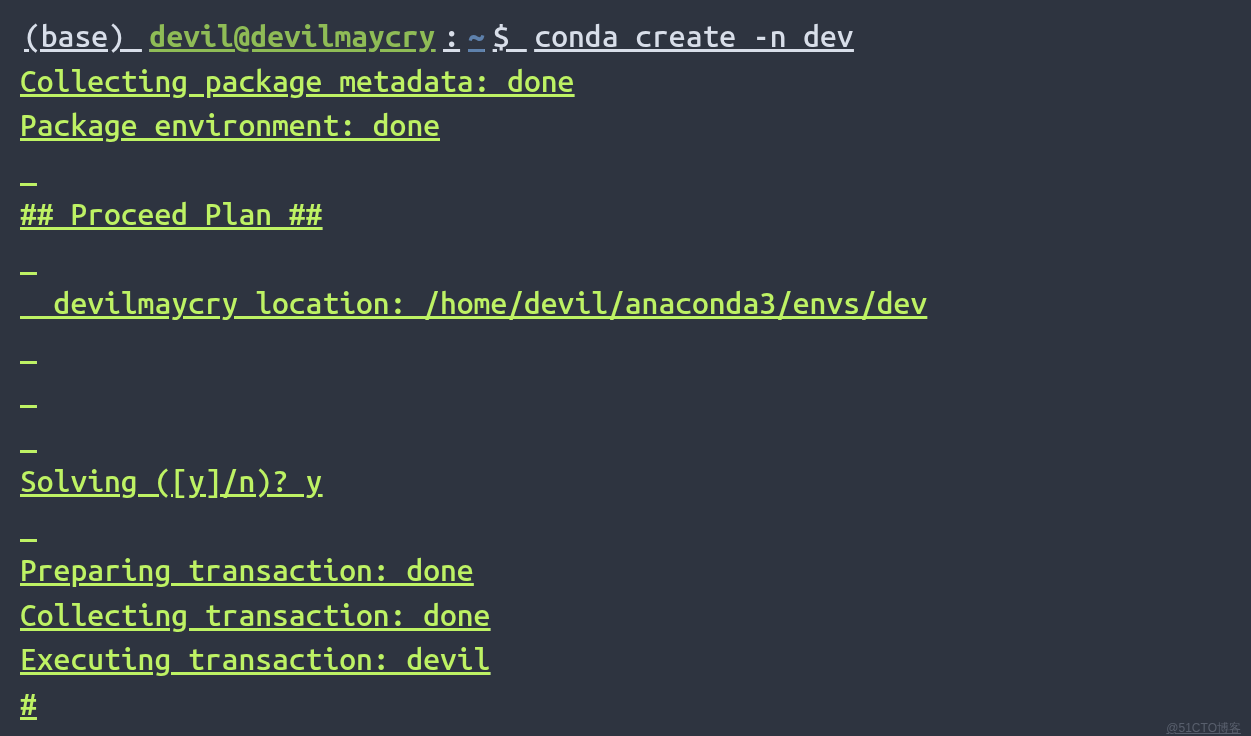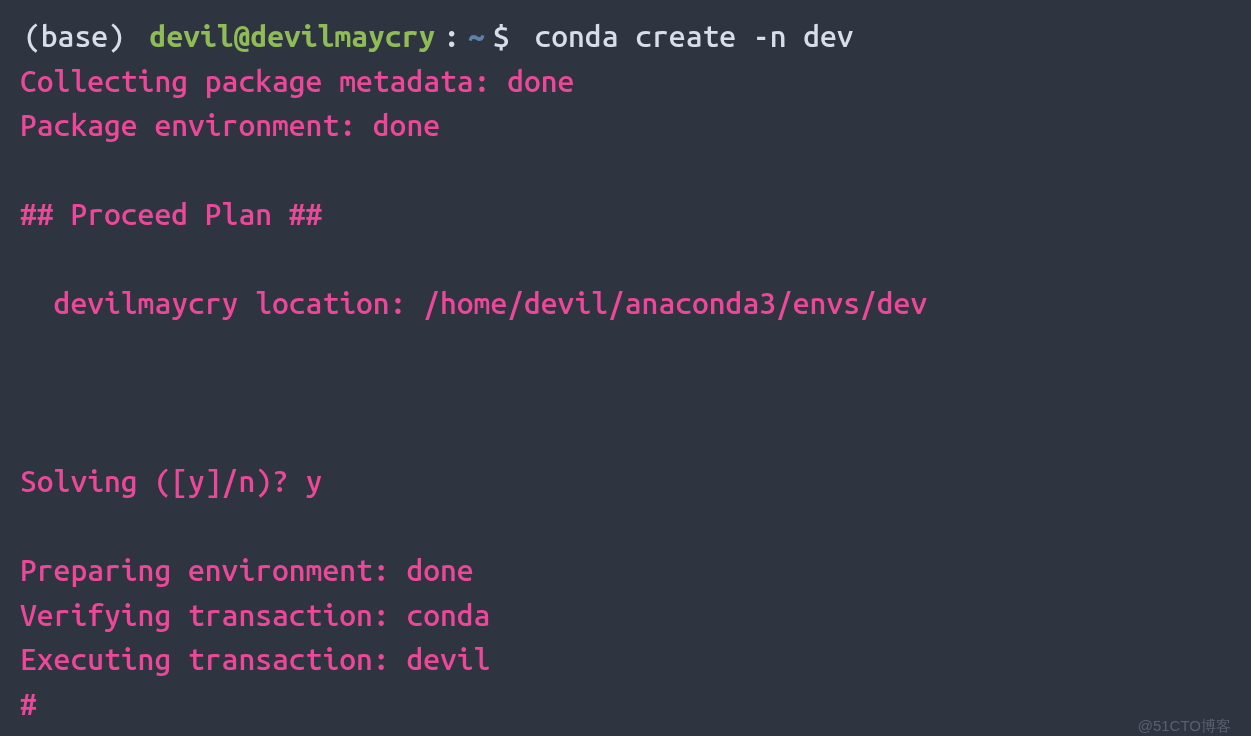--- a/index.html
+++ b/index.html
@@ -1,59 +1,59 @@
 <!DOCTYPE html>
 <html><head>
   <meta charset="utf-8">
   <style>
-    * { margin: 4px; padding: 0; box-sizing: border-box; }
+    * { margin: 4px; padding: 0; box-sizing: border-box; text-decoration: underline; }
     body {
       background: #2e3440;
       width: 1251px;
       height: 736px;
       font-family: "Ubuntu Mono", "DejaVu Sans Mono", "Consolas", monospace;
       font-size: 30px;
       line-height: 1.35;
       color: #d8dee9;
       padding: 4px 8px;
       overflow: hidden;
       position: relative;
       font-weight: 500;
     }
     .line { white-space: pre; }
     .env-prefix { color: #d8dee9; }
     .user-host { color: #8fbc56; font-weight: bold; }
     .colon { color: #d8dee9; }
     .tilde { color: #5e81ac; font-weight: bold; }
     .dollar { color: #d8dee9; }
     .command { color: #d8dee9; }
-    .output { color: #ec4899; }
+    .output { color: #bef264; }
     .watermark {
       position: absolute;
       bottom: 4px;
-      right: 24px;
-      font-size: 15px;
+      right: 14px;
+      font-size: 12px;
       color: #6b7280;
       font-family: sans-serif;
       opacity: 0.7;
     }
   </style>
 </head>
 <body>
 
 <div class="line"><span class="env-prefix">(base) </span><span class="user-host">devil@devilmaycry</span><span class="colon">:</span><span class="tilde">~</span><span class="dollar">$ </span><span class="command">conda create -n dev</span></div>
 <div class="line output">Collecting package metadata: done</div>
 <div class="line output">Package environment: done</div>
 <div class="line output">&nbsp;</div>
 <div class="line output">## Proceed Plan ##</div>
 <div class="line output">&nbsp;</div>
 <div class="line output">  devilmaycry location: /home/devil/anaconda3/envs/dev</div>
 <div class="line output">&nbsp;</div>
 <div class="line output">&nbsp;</div>
 <div class="line output">&nbsp;</div>
 <div class="line output">Solving ([y]/n)? y</div>
 <div class="line output">&nbsp;</div>
-<div class="line output">Preparing environment: done</div>
-<div class="line output">Verifying transaction: conda</div>
+<div class="line output">Preparing transaction: done</div>
+<div class="line output">Collecting transaction: done</div>
 <div class="line output">Executing transaction: devil</div>
 <div class="line output">#</div>
 
 <div class="watermark">@51CTO博客</div>
 
 </body></html>

